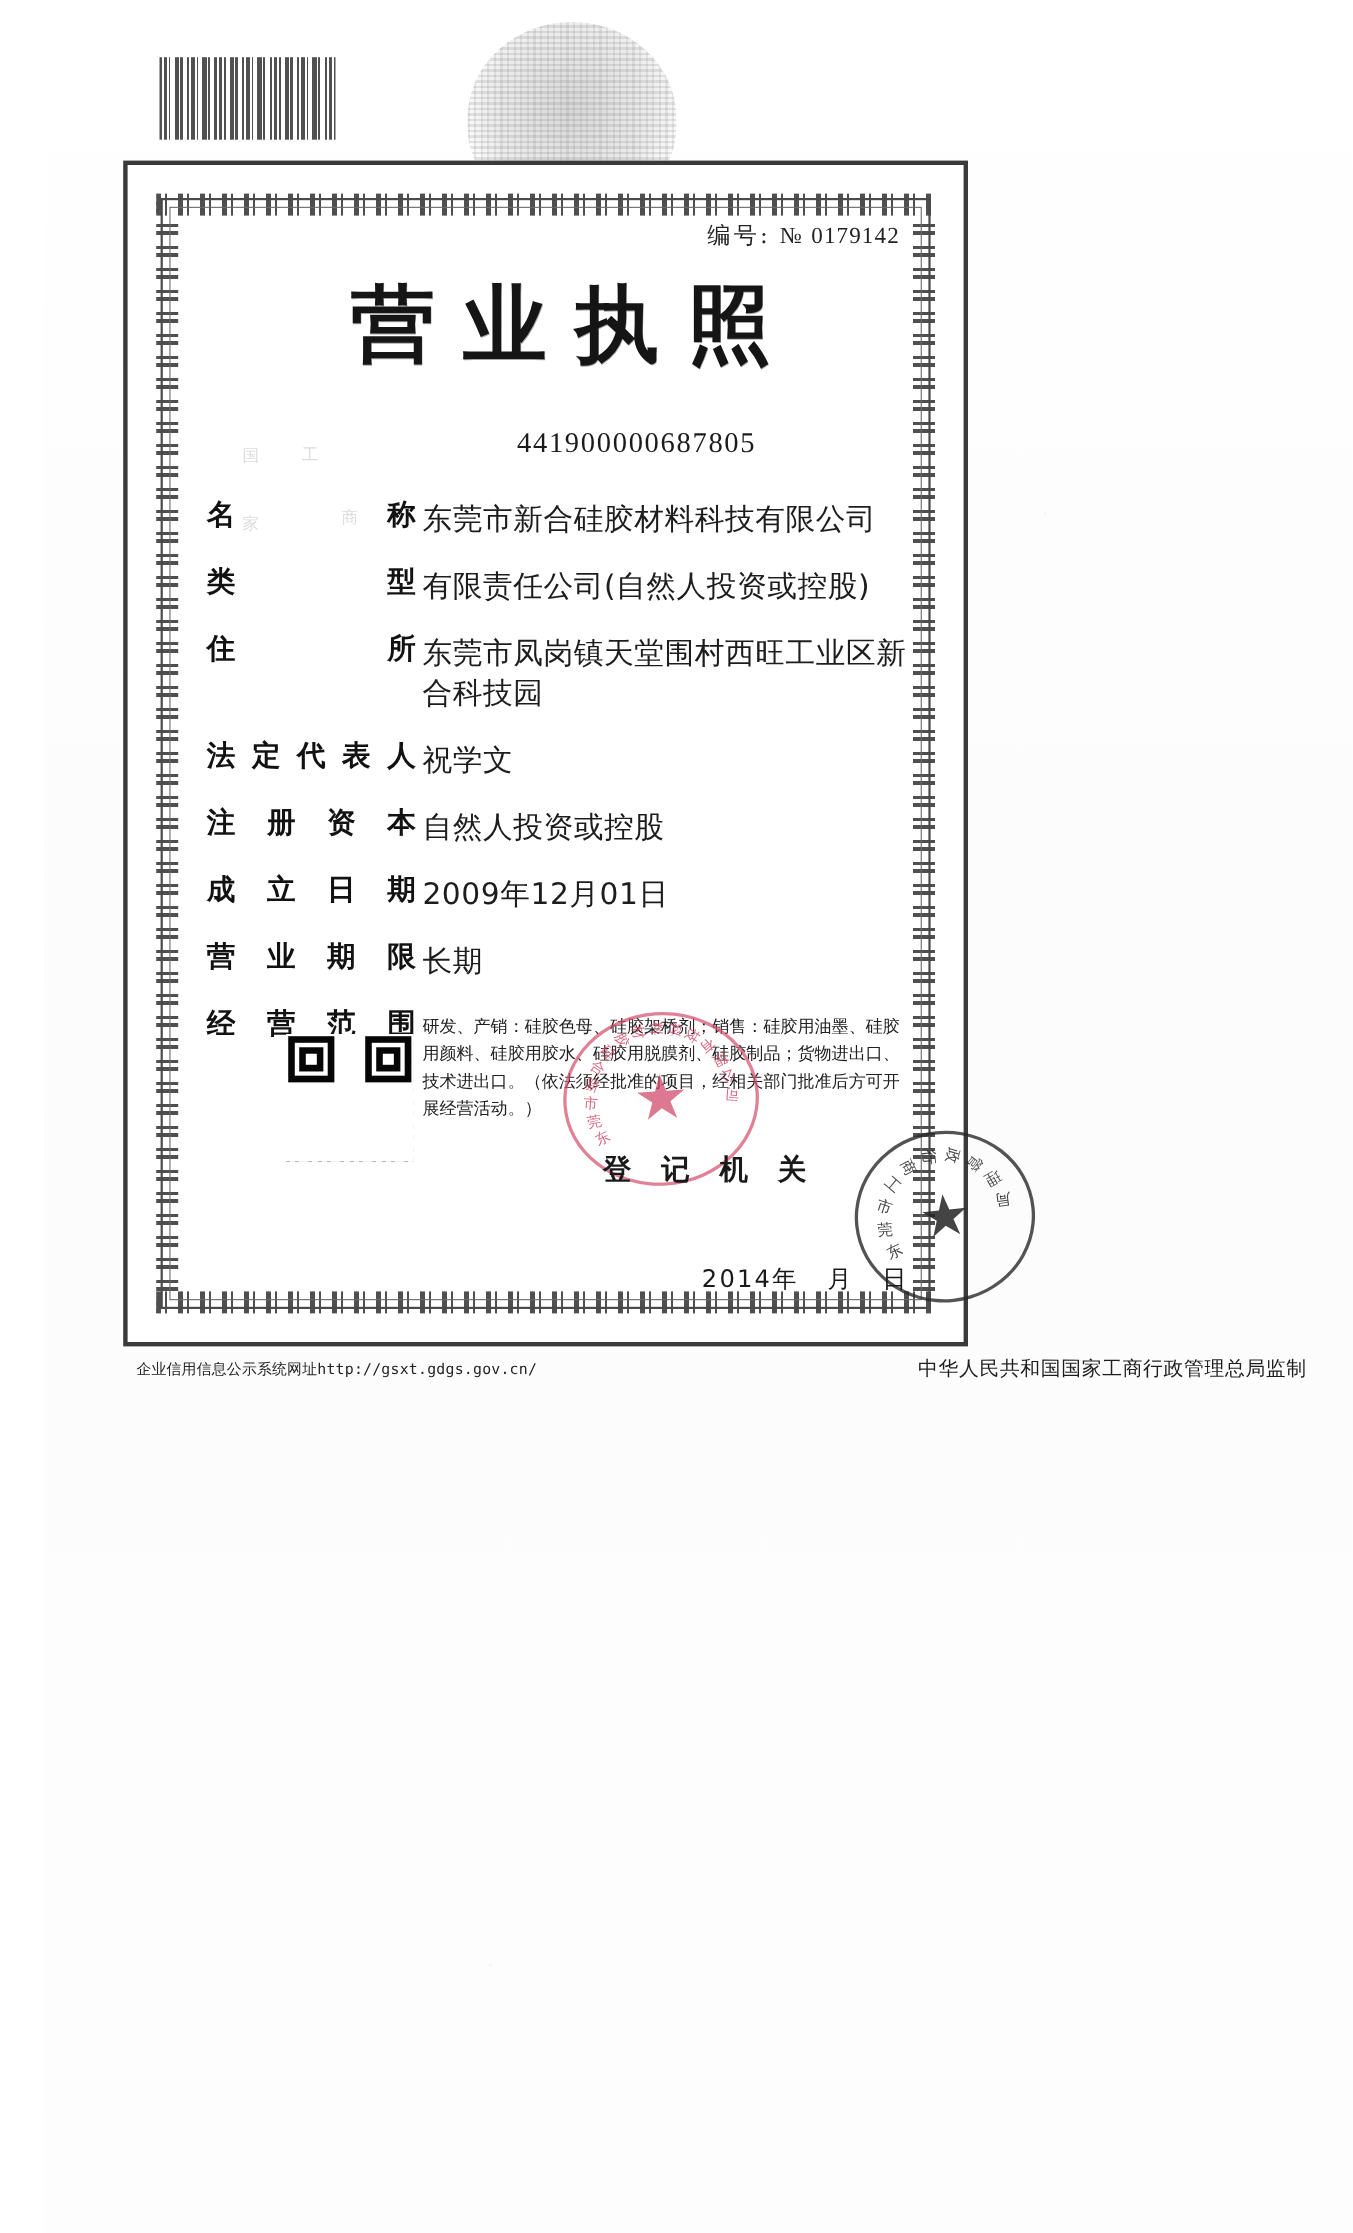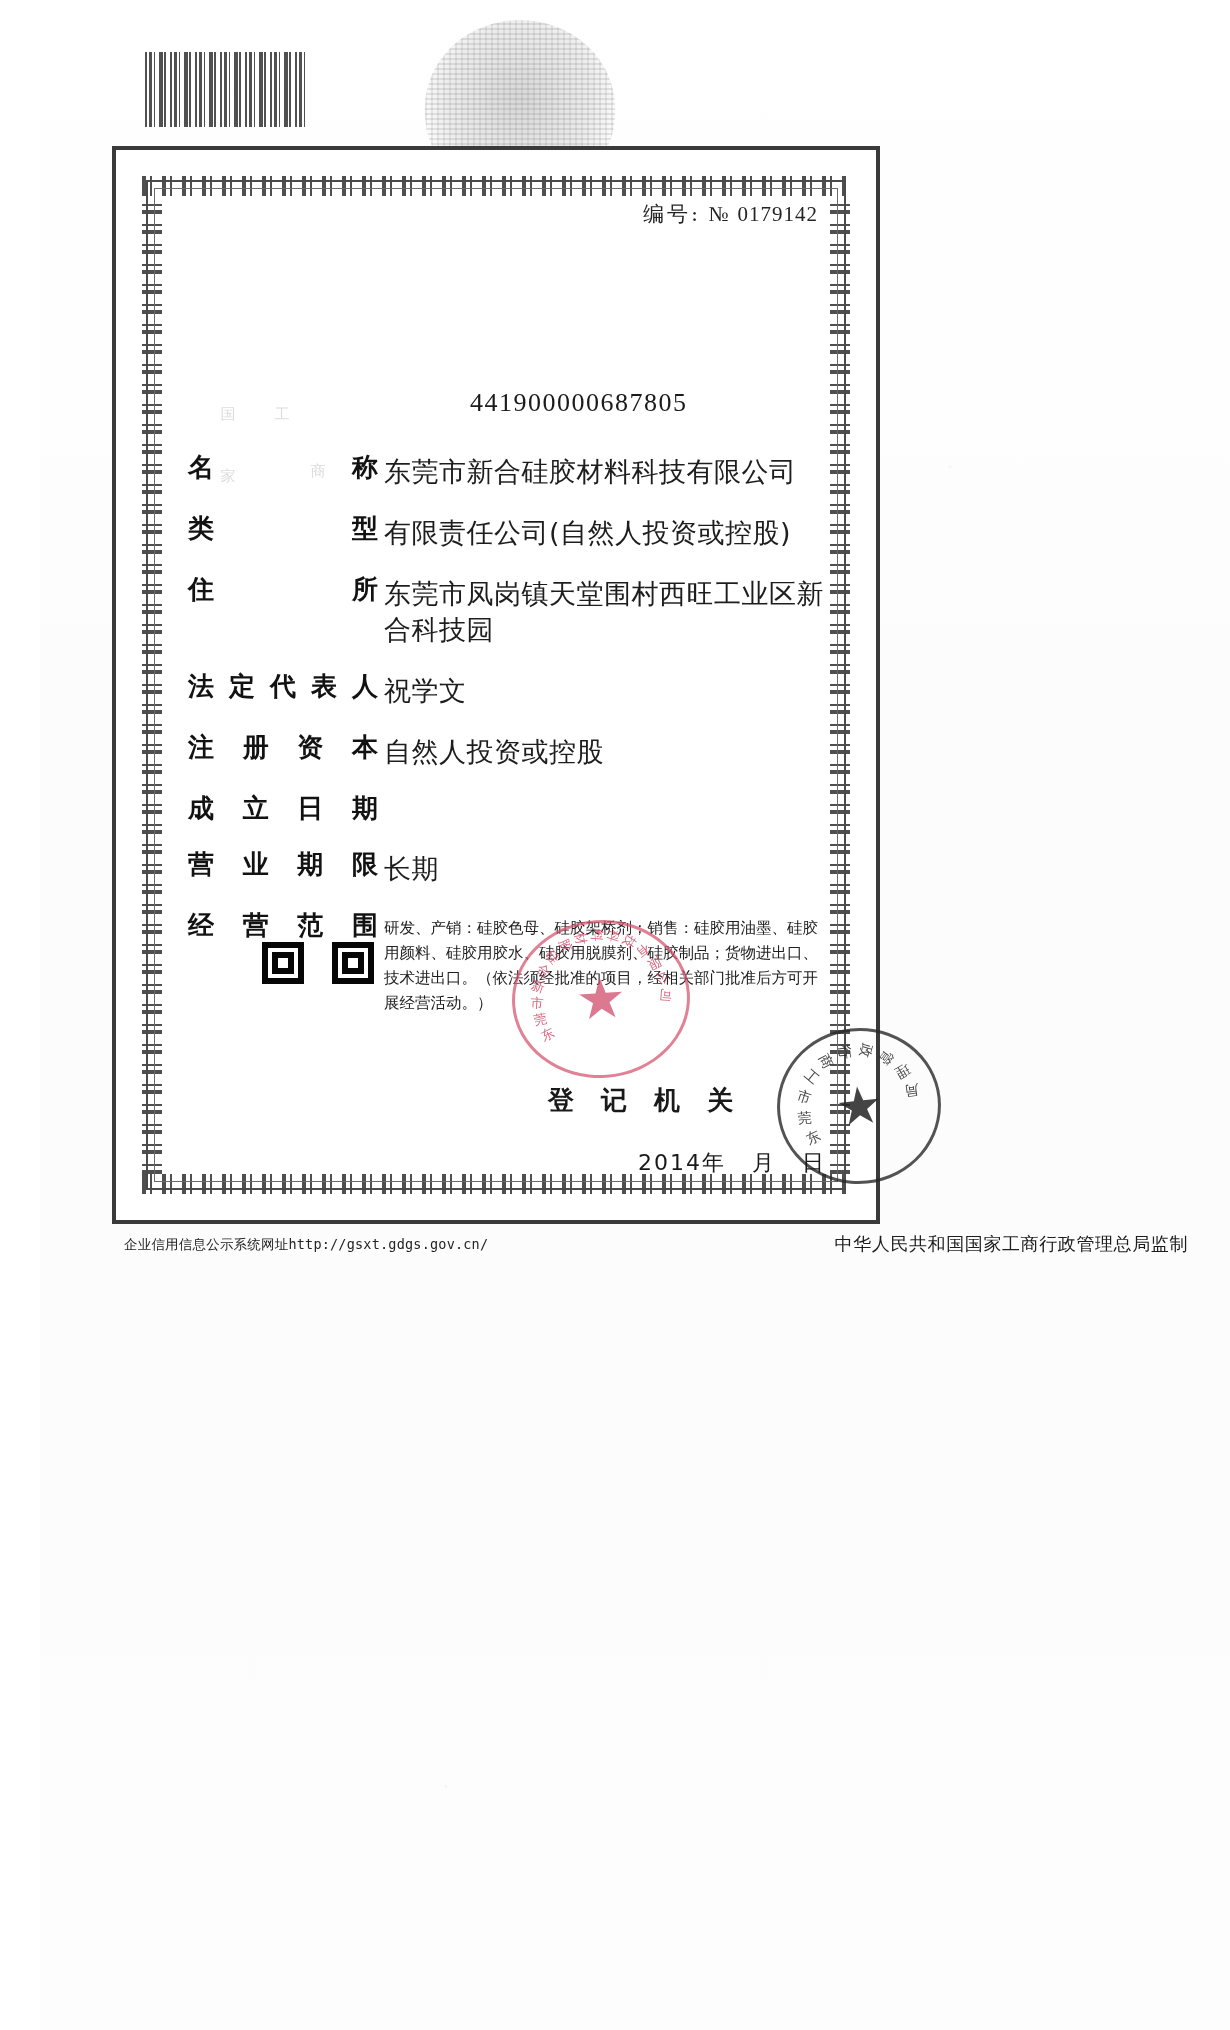--- a/index.html
+++ b/index.html
@@ -285,21 +285,21 @@
     left: 50%; top: 50%;
     transform-origin: 0 0;
     white-space: nowrap;
     font-size: 14px;
     font-family: "DejaVu Sans", "Liberation Sans", sans-serif;
     color: rgba(35,35,35,.85);
   }
 
   .authority {
     position: absolute;
-    left: 398px; top: 933px;
+    left: 398px; top: 896px;
     font-family: "DejaVu Serif", "Liberation Serif", serif;
     font-size: 26px;
     font-weight: bold;
     letter-spacing: 9px;
     color: #191919;
   }
   .issue-date {
     position: absolute;
     left: 488px; top: 998px;
     font-family: "DejaVu Sans", "Liberation Sans", sans-serif;
@@ -364,20 +364,21 @@
   <div class="wm" style="left:268px; top:450px;">商</div>
 
   <div class="content">
 
     <div class="serial">
       <span class="lbl">编号:</span>
       <span class="no">№</span>
       <span class="no">0179142</span>
     </div>
 
+    <div class="title">营业执照</div>
 
     <div class="reg-line">
       <div class="reg-value">441900000687805</div>
     </div>
 
     <div class="fields">
 
       <div class="row">
         <div class="k">
           <span>名</span>
@@ -423,20 +424,21 @@
         <div class="v">自然人投资或控股</div>
       </div>
 
       <div class="row">
         <div class="k">
           <span>成</span>
           <span>立</span>
           <span>日</span>
           <span>期</span>
         </div>
+        <div class="v">2009年12月01日</div>
       </div>
 
       <div class="row">
         <div class="k">
           <span>营</span>
           <span>业</span>
           <span>期</span>
           <span>限</span>
         </div>
         <div class="v">长期</div>

